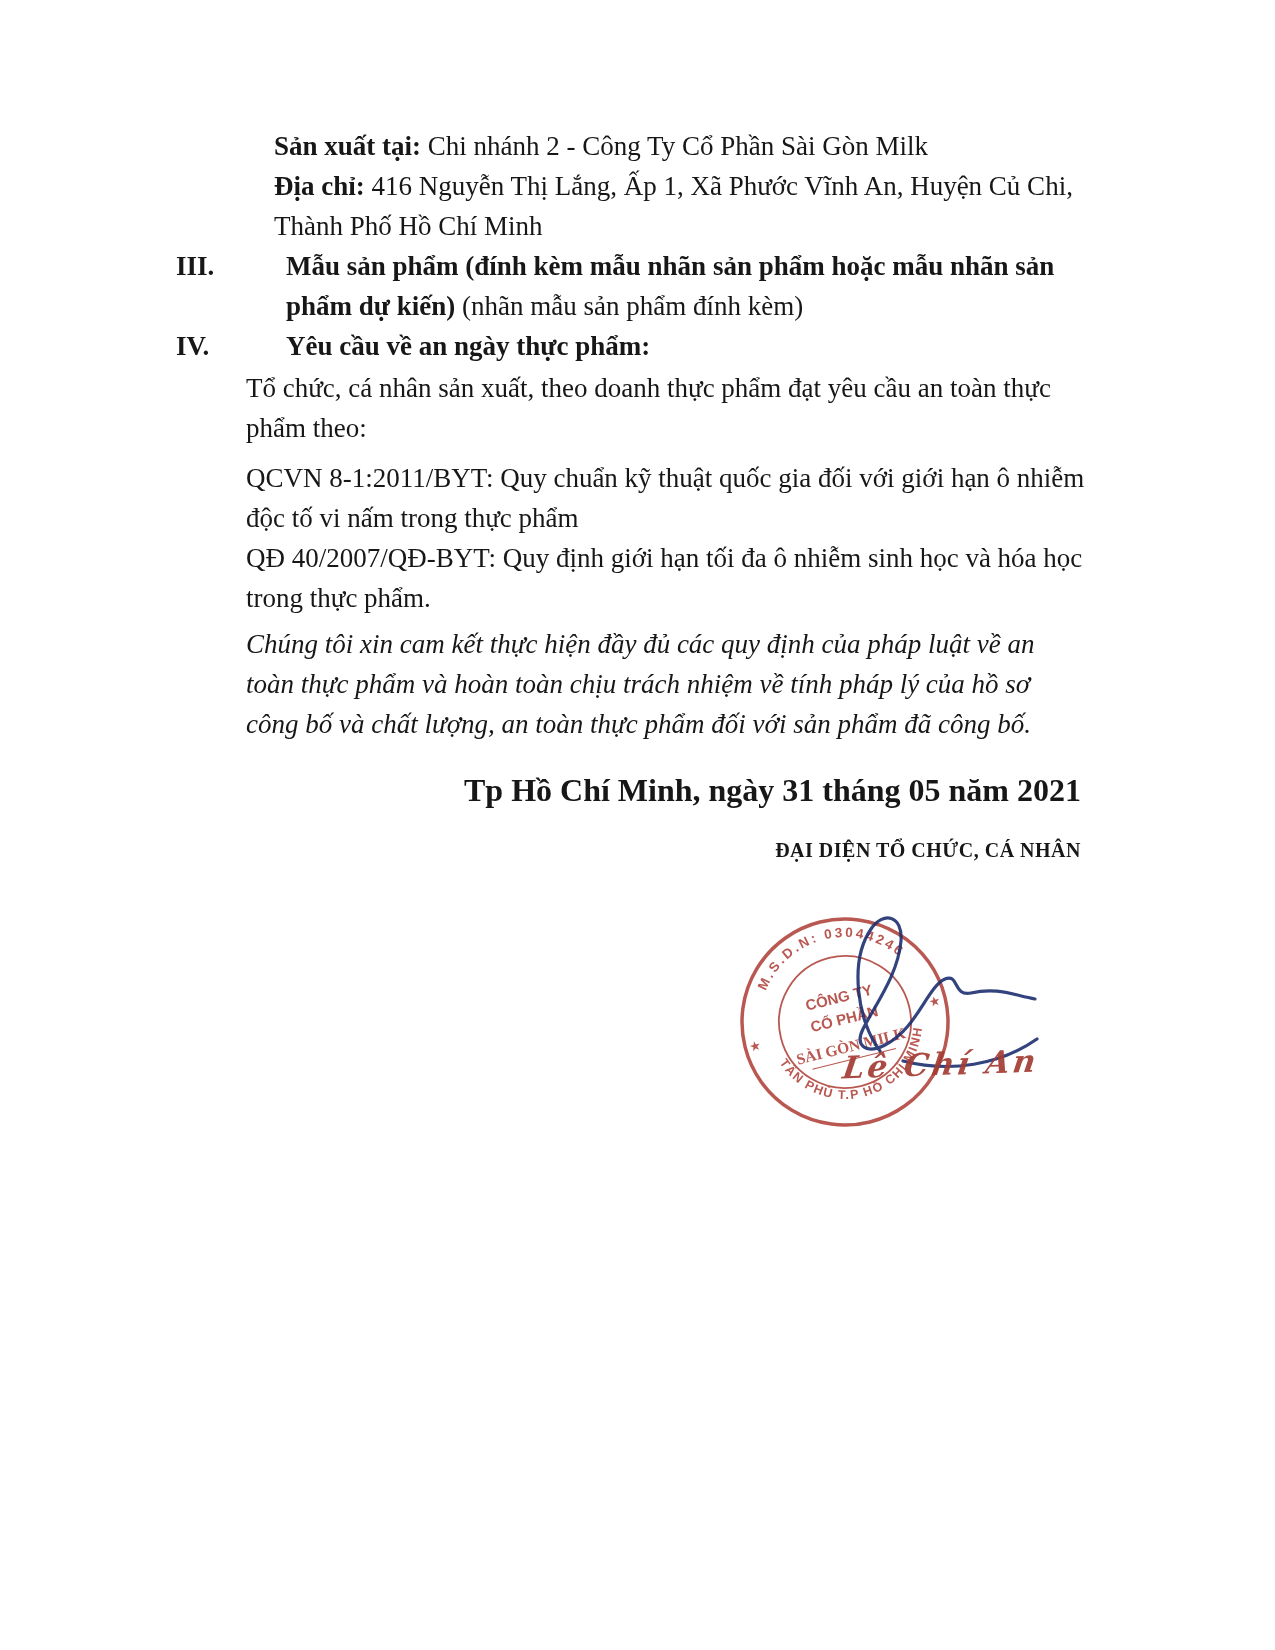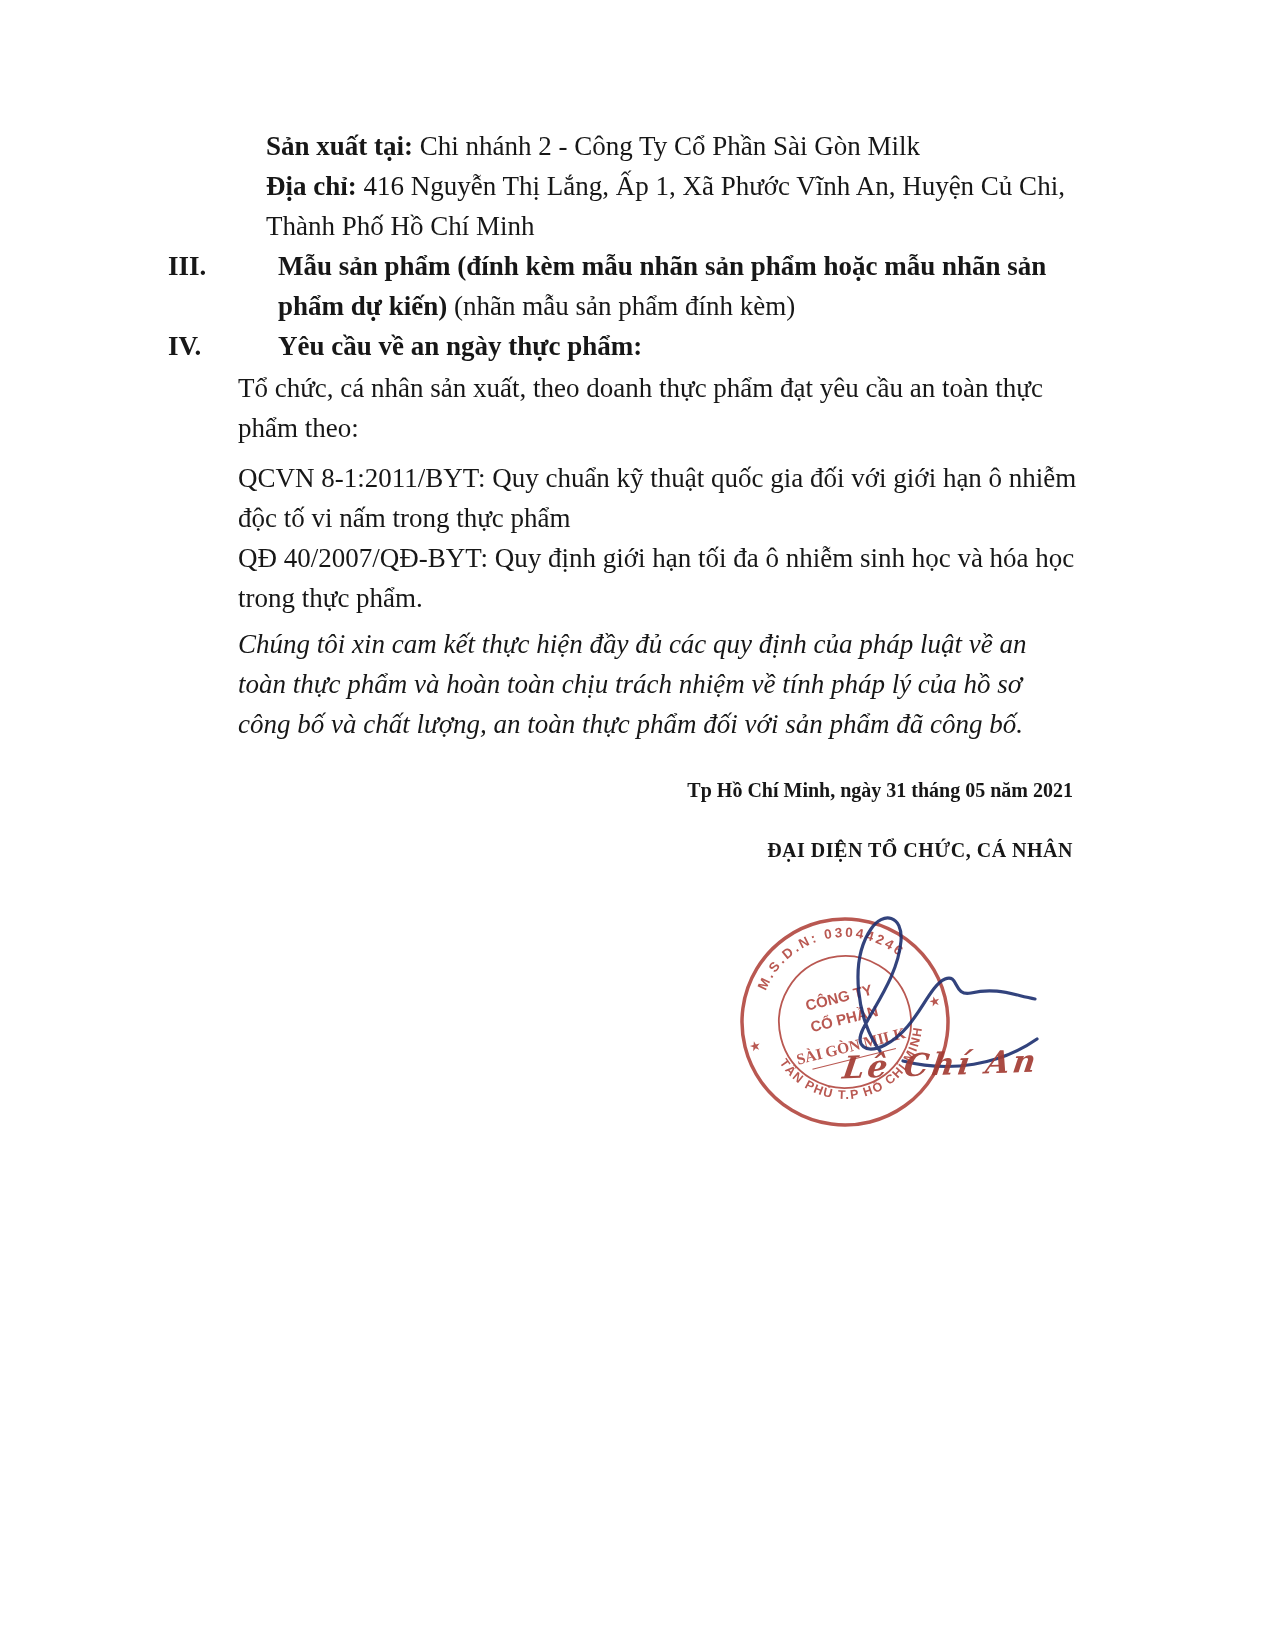--- a/index.html
+++ b/index.html
@@ -10,21 +10,21 @@
     color: #171717;
   }
   .page {
     position: relative;
     width: 1275px; height: 1650px;
     background: #ffffff;
     overflow: hidden;
   }
   .content {
     position: absolute;
-    top: 126px; left: 8px;
+    top: 126px; left: 16px;
     width: 1011px;
     font-size: 27px;
     line-height: 40px;
   }
   .b { font-weight: bold; }
 
   .produced-block {
     margin-left: 258px;
     width: 800px;
   }
@@ -48,21 +48,21 @@
   .para-intro { margin-top: 2px; margin-bottom: 10px; }
   .para-qcvn { }
   .para-commit { margin-top: 6px; font-style: italic; }
 
   .date-line {
     margin-top: 26px;
     margin-left: 230px;
     width: 835px;
     text-align: right;
     font-weight: bold;
-    font-size: 20px;
+    font-size: 32px;
   }
   .rep-line {
     margin-top: 20px;
     margin-left: 230px;
     width: 835px;
     text-align: right;
     font-weight: bold;
     font-size: 20px;
     letter-spacing: 0.5px;
   }

